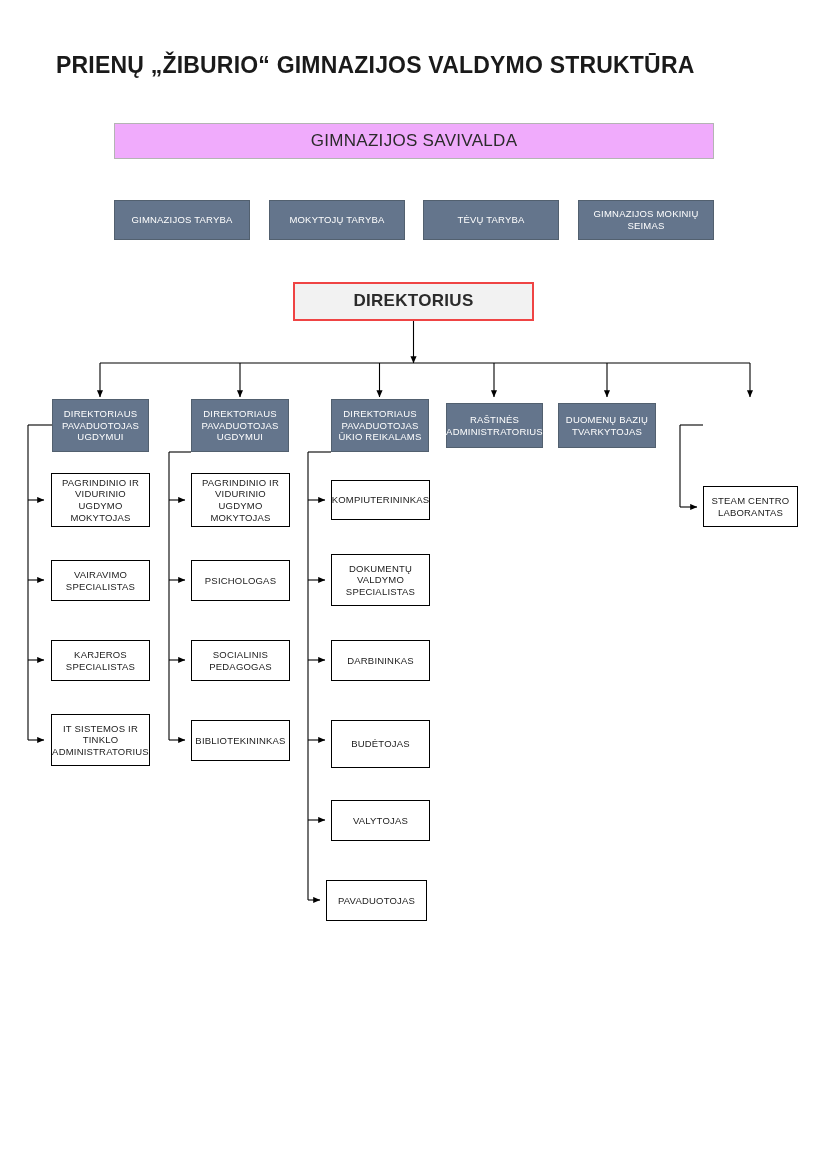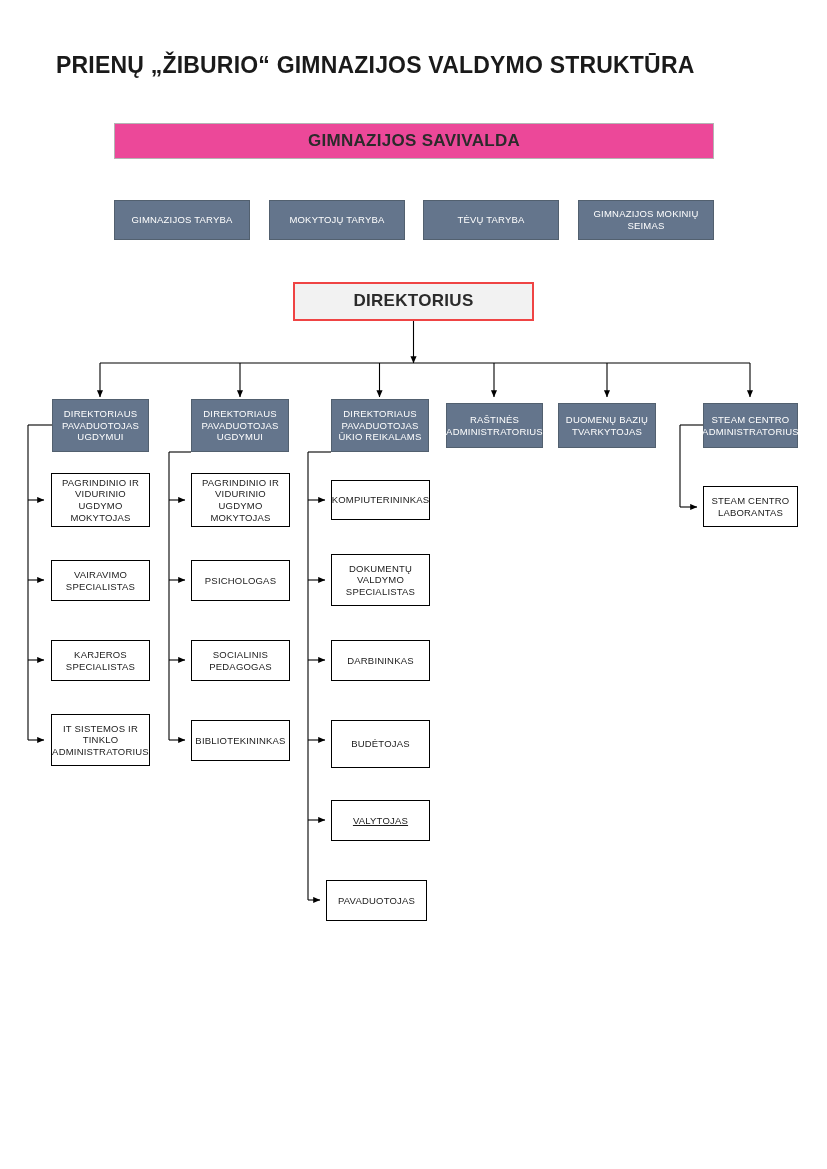--- a/index.html
+++ b/index.html
@@ -54,24 +54,24 @@
     z-index: 2;
     font-size: 23px;
     font-weight: bold;
     letter-spacing: 0.2px;
     color: #1a1a1a;
     white-space: nowrap;
   }
 
   
   .banner {
-    background: #ec4899;
+    background: #f0abfc;
     border: 1px solid #b4b4b4;
     font-size: 17px;
-    font-weight: bold;
+    font-weight: normal;
     color: #2b2b2b;
     letter-spacing: 0.3px;
   }
 
   
   .director {
     background: #f2f2f2;
     border: 2px solid #ef4444;
     font-size: 17px;
     font-weight: bold;
@@ -167,21 +167,20 @@
   <div class="node dark" style="left:52px; top:399px; width:97px; height:53px;">DIREKTORIAUS PAVADUOTOJAS UGDYMUI</div>
 
   <div class="node dark" style="left:191px; top:399px; width:98px; height:53px;">DIREKTORIAUS PAVADUOTOJAS UGDYMUI</div>
 
   <div class="node dark" style="left:331px; top:399px; width:98px; height:53px;">DIREKTORIAUS PAVADUOTOJAS ŪKIO REIKALAMS</div>
 
   <div class="node dark" style="left:446px; top:403px; width:97px; height:45px;">RAŠTINĖS ADMINISTRATORIUS</div>
 
   <div class="node dark" style="left:558px; top:403px; width:98px; height:45px;">DUOMENŲ BAZIŲ TVARKYTOJAS</div>
 
-  <div class="node dark" style="left:703px; top:403px; width:95px; height:45px;">STEAM CENTRO ADMINISTRATORIUS</div>
 
   <div class="node leaf" style="left:51px; top:473px; width:99px; height:54px;">PAGRINDINIO IR VIDURINIO UGDYMO MOKYTOJAS</div>
 
   <div class="node leaf" style="left:51px; top:560px; width:99px; height:41px;">VAIRAVIMO SPECIALISTAS</div>
 
   <div class="node leaf" style="left:51px; top:640px; width:99px; height:41px;">KARJEROS SPECIALISTAS</div>
 
   <div class="node leaf" style="left:51px; top:714px; width:99px; height:52px;">IT SISTEMOS IR TINKLO ADMINISTRATORIUS</div>
 
   <div class="node leaf" style="left:191px; top:473px; width:99px; height:54px;">PAGRINDINIO IR VIDURINIO UGDYMO MOKYTOJAS</div>
@@ -193,19 +192,19 @@
   <div class="node leaf" style="left:191px; top:720px; width:99px; height:41px;">BIBLIOTEKININKAS</div>
 
   <div class="node leaf" style="left:331px; top:480px; width:99px; height:40px;">KOMPIUTERININKAS</div>
 
   <div class="node leaf" style="left:331px; top:554px; width:99px; height:52px;">DOKUMENTŲ VALDYMO SPECIALISTAS</div>
 
   <div class="node leaf" style="left:331px; top:640px; width:99px; height:41px;">DARBININKAS</div>
 
   <div class="node leaf" style="left:331px; top:720px; width:99px; height:48px;">BUDĖTOJAS</div>
 
-  <div class="node leaf" style="left:331px; top:800px; width:99px; height:41px;text-decoration:underline;">VALYTOJAS</div>
+  <div class="node leaf" style="left:331px; top:800px; width:99px; height:41px;">VALYTOJAS</div>
 
   <div class="node leaf" style="left:326px; top:880px; width:101px; height:41px;">PAVADUOTOJAS</div>
 
   <div class="node leaf" style="left:703px; top:486px; width:95px; height:41px;">STEAM CENTRO LABORANTAS</div>
 
 </div>
 
 </body></html>

